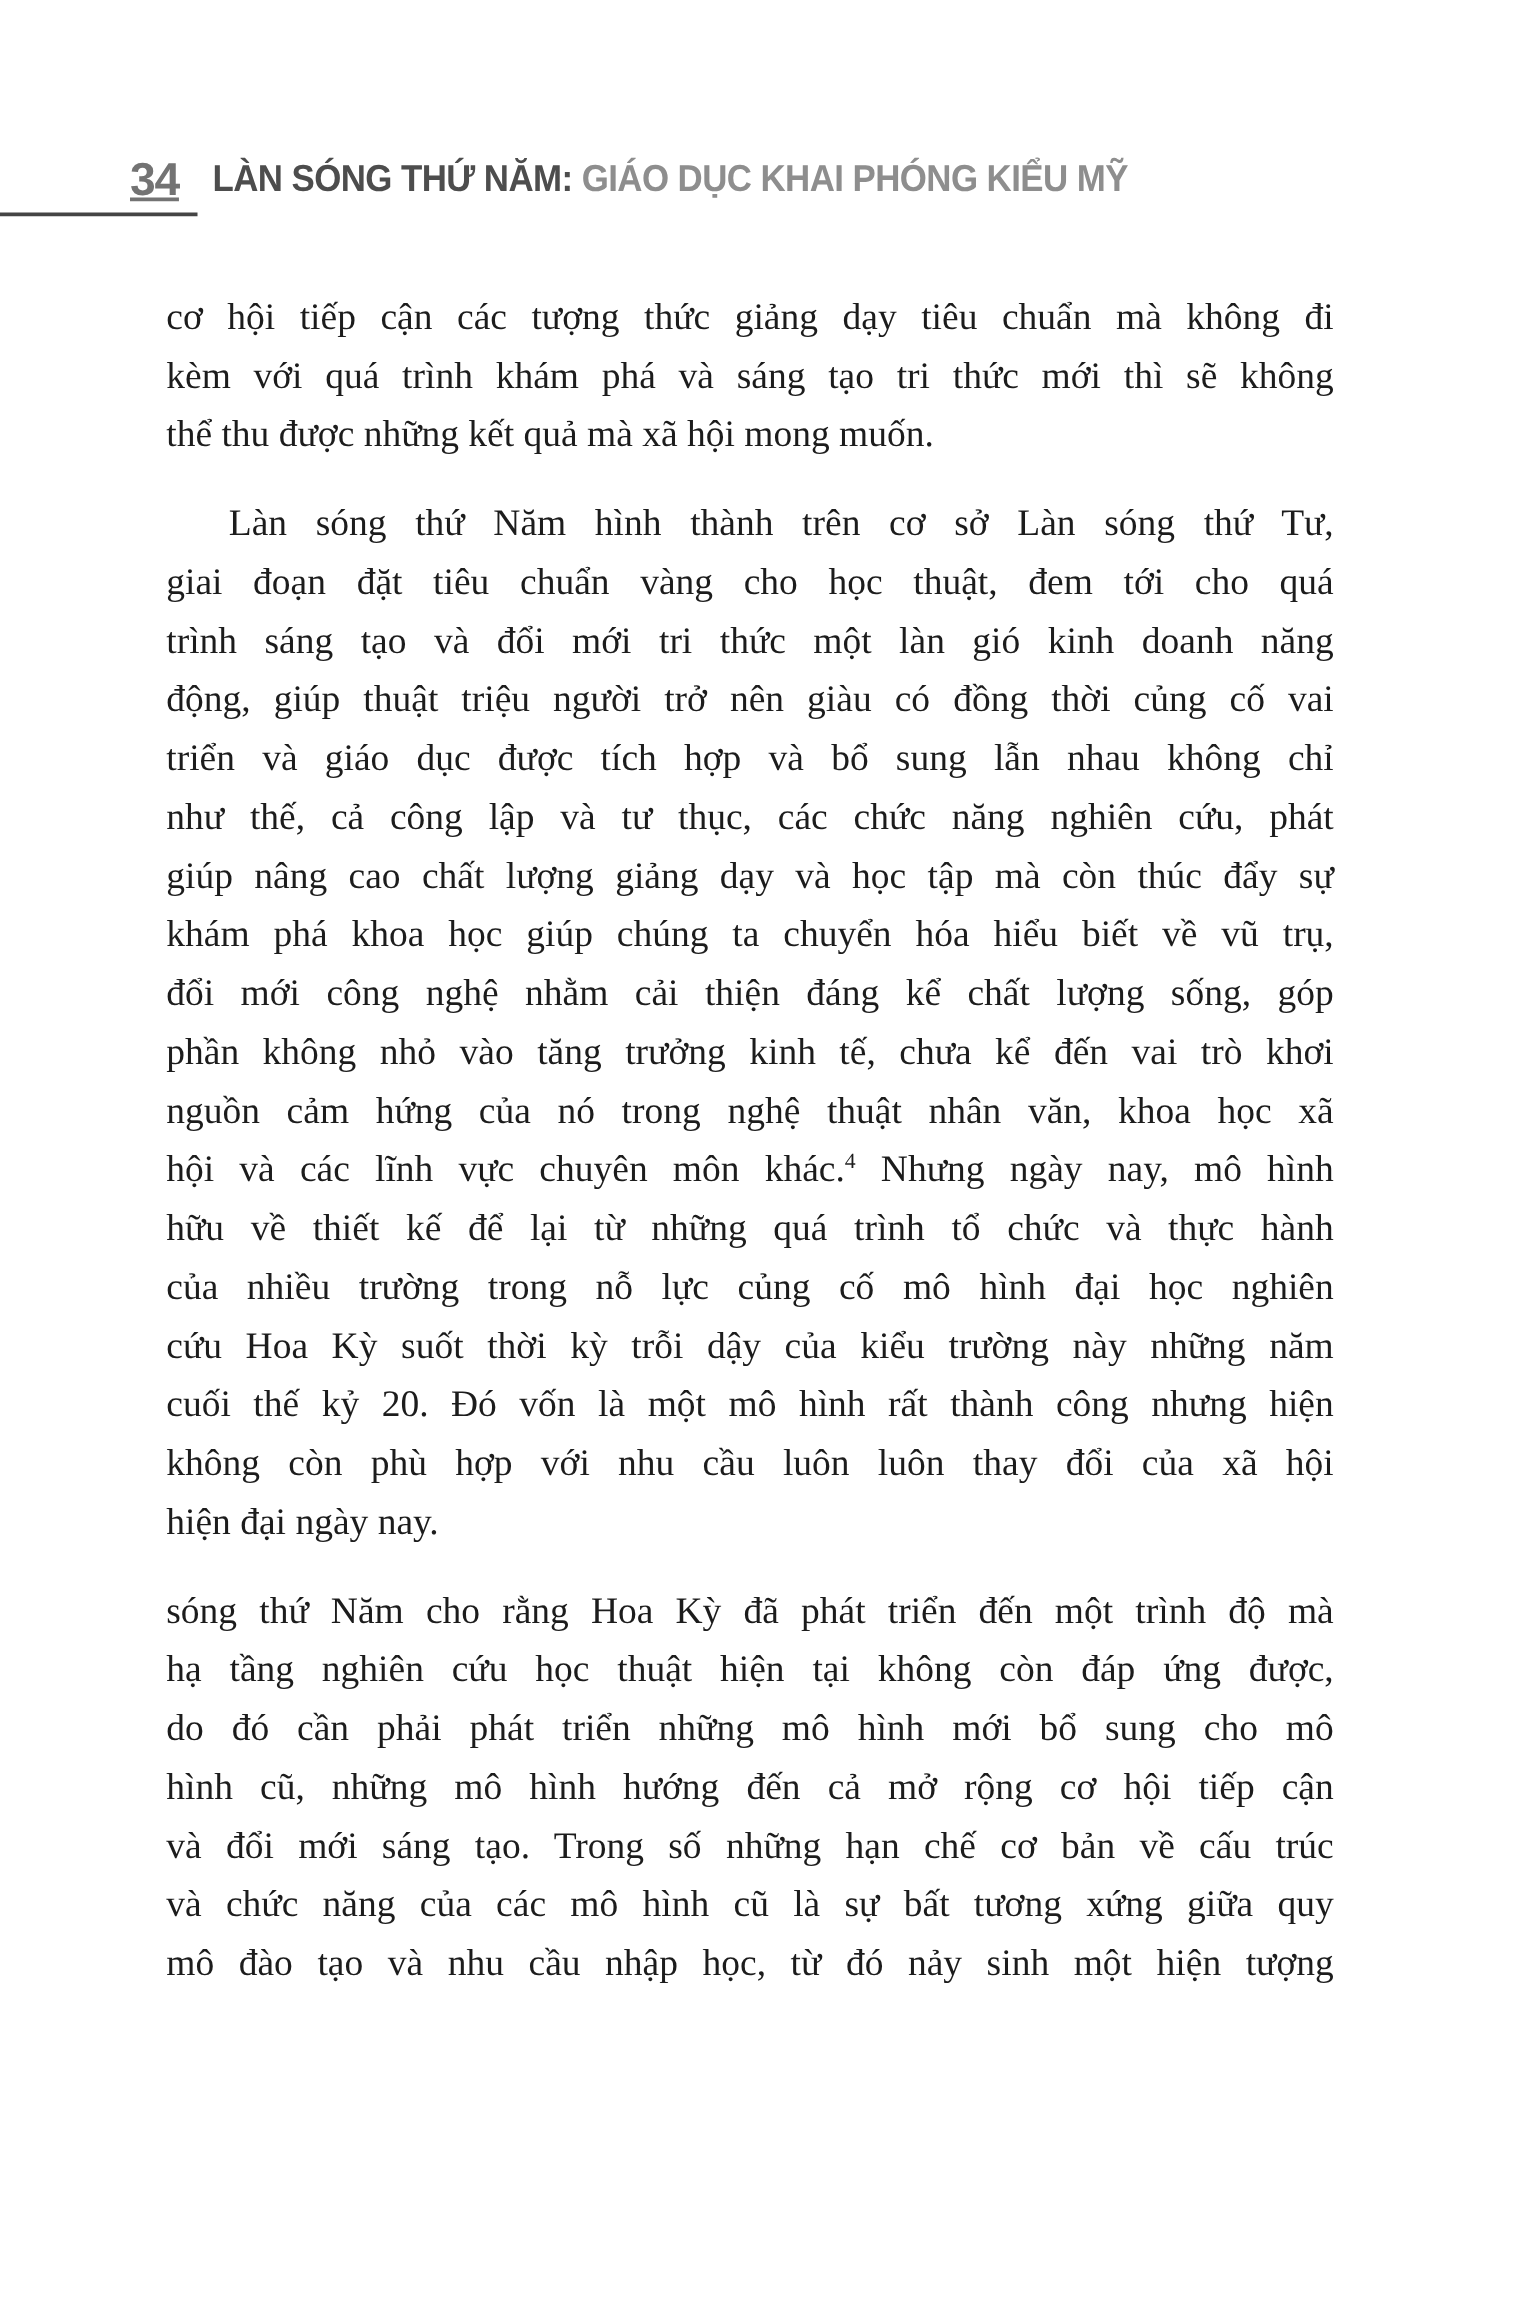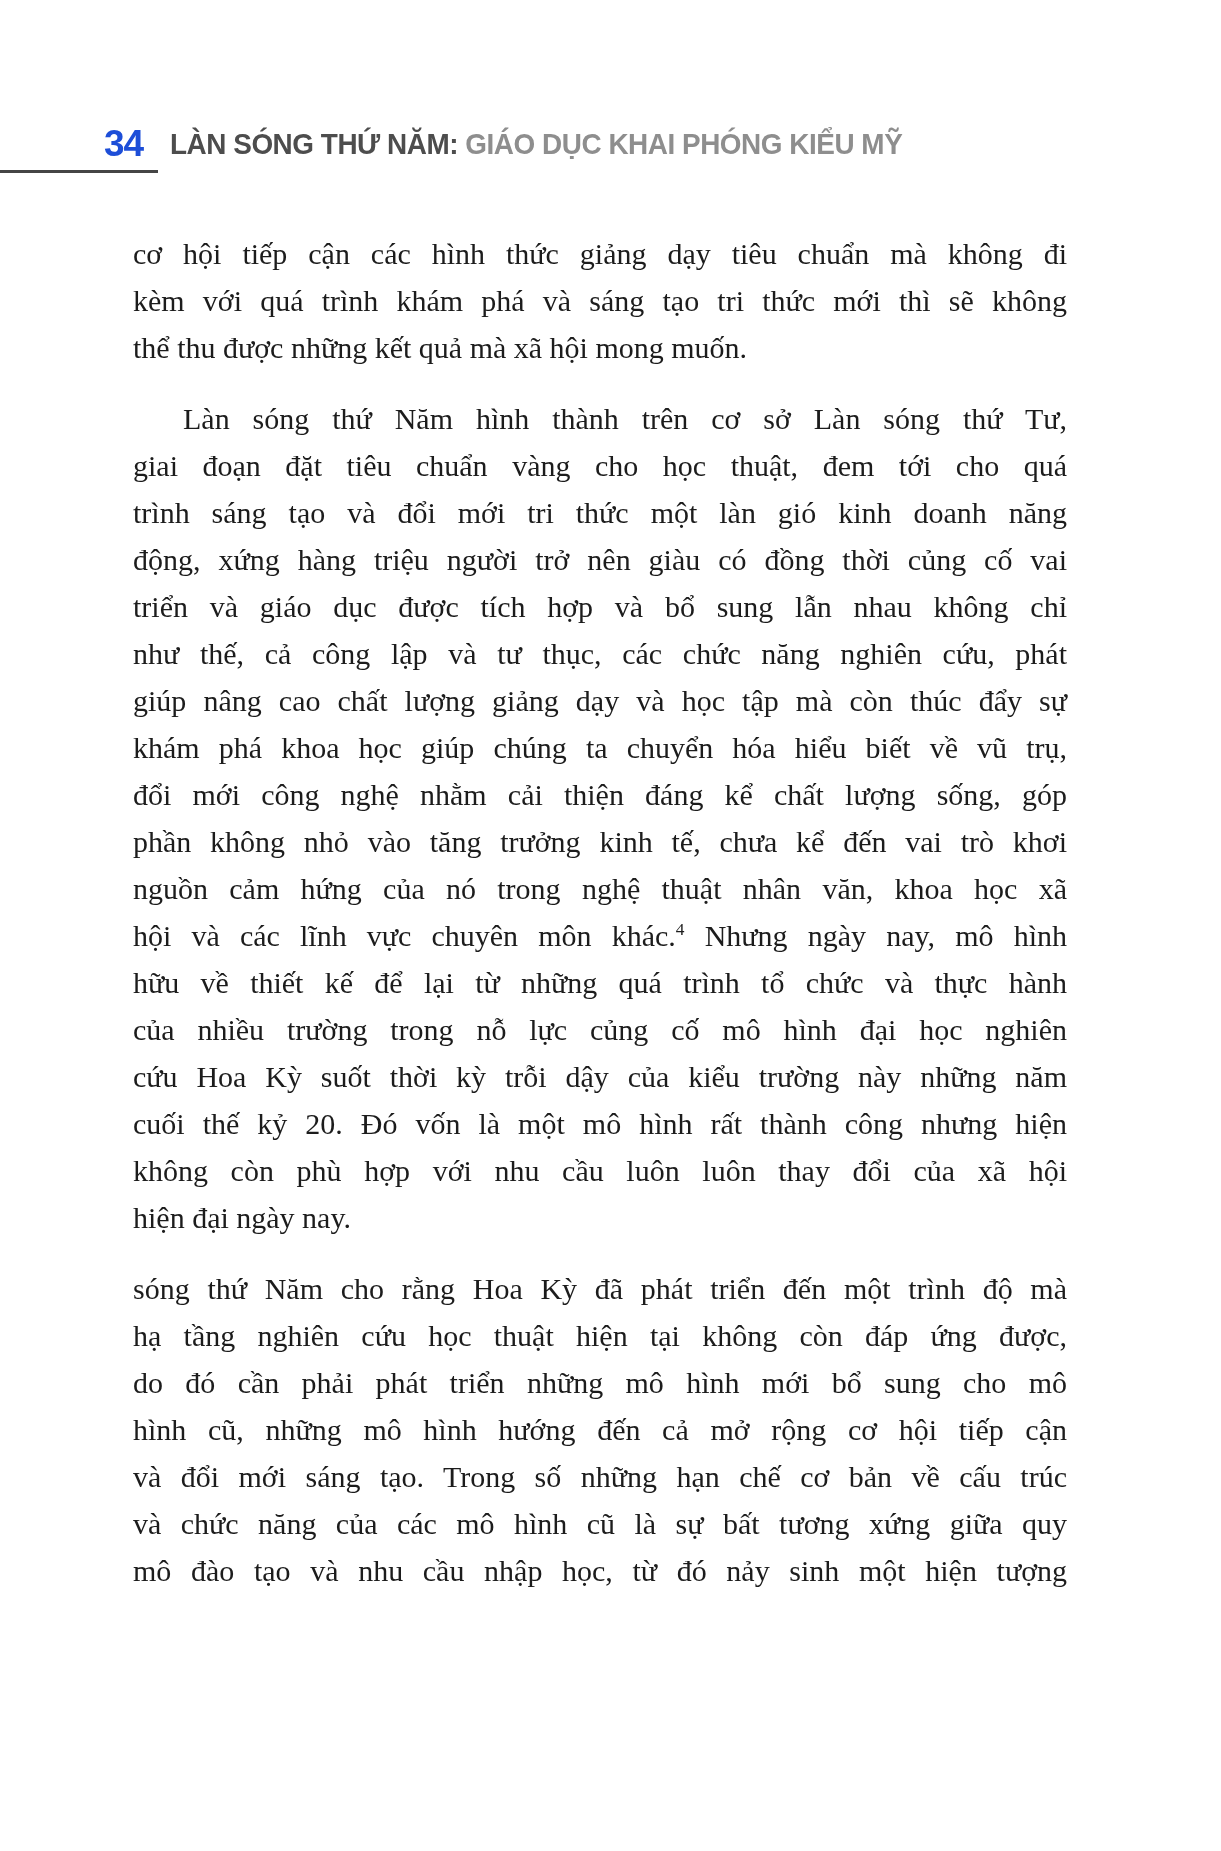--- a/index.html
+++ b/index.html
@@ -12,21 +12,21 @@
     color: var(--text, #1c1c1c);
     overflow: hidden;
   }
 
   
   .header { position: absolute; top: 0; left: 0; right: 0; height: 185px; }
   .page-number {
     position: absolute; left: 104px; top: 125px;
     font-family: "Liberation Sans", "DejaVu Sans", sans-serif;
     font-weight: bold; font-size: 37px; line-height: 1;
-    letter-spacing: -1px; color: #1d4ed8;
+    letter-spacing: -1px; color: #737373; text-decoration: underline;
   }
   .header-rule {
     position: absolute; left: 0; top: 170px;
     width: 158px; height: 3px;
     background: var(--rule, #454545);
   }
   .header-title {
     position: absolute; left: 170px; top: 129px;
     font-family: "Liberation Sans", "DejaVu Sans", sans-serif;
     font-weight: bold; font-size: 30px; line-height: 1;
@@ -56,29 +56,29 @@
     <div class="header-rule"></div>
     <div class="header-title">
       <span class="title-primary">LÀN SÓNG THỨ NĂM:</span>
       <span class="title-secondary">GIÁO DỤC KHAI PHÓNG KIỂU MỸ</span>
     </div>
   </header>
 
   <main class="body-text">
 
   <div class="para short-last">
-        <div class="line">cơ hội tiếp cận các hình thức giảng dạy tiêu chuẩn mà không đi</div>
+        <div class="line">cơ hội tiếp cận các tượng thức giảng dạy tiêu chuẩn mà không đi</div>
         <div class="line">kèm với quá trình khám phá và sáng tạo tri thức mới thì sẽ không</div>
         <div class="line">thể thu được những kết quả mà xã hội mong muốn.</div>
       </div>
       <div class="para short-last">
         <div class="line indent">Làn sóng thứ Năm hình thành trên cơ sở Làn sóng thứ Tư,</div>
         <div class="line">giai đoạn đặt tiêu chuẩn vàng cho học thuật, đem tới cho quá</div>
         <div class="line">trình sáng tạo và đổi mới tri thức một làn gió kinh doanh năng</div>
-        <div class="line">động, xứng hàng triệu người trở nên giàu có đồng thời củng cố vai</div>
+        <div class="line">động, giúp thuật triệu người trở nên giàu có đồng thời củng cố vai</div>
         <div class="line">triển và giáo dục được tích hợp và bổ sung lẫn nhau không chỉ</div>
         <div class="line">như thế, cả công lập và tư thục, các chức năng nghiên cứu, phát</div>
         <div class="line">giúp nâng cao chất lượng giảng dạy và học tập mà còn thúc đẩy sự</div>
         <div class="line">khám phá khoa học giúp chúng ta chuyển hóa hiểu biết về vũ trụ,</div>
         <div class="line">đổi mới công nghệ nhằm cải thiện đáng kể chất lượng sống, góp</div>
         <div class="line">phần không nhỏ vào tăng trưởng kinh tế, chưa kể đến vai trò khơi</div>
         <div class="line">nguồn cảm hứng của nó trong nghệ thuật nhân văn, khoa học xã</div>
         <div class="line">hội và các lĩnh vực chuyên môn khác.<sup class="fnref">4</sup> Nhưng ngày nay, mô hình</div>
         <div class="line">hữu về thiết kế để lại từ những quá trình tổ chức và thực hành</div>
         <div class="line">của nhiều trường trong nỗ lực củng cố mô hình đại học nghiên</div>

